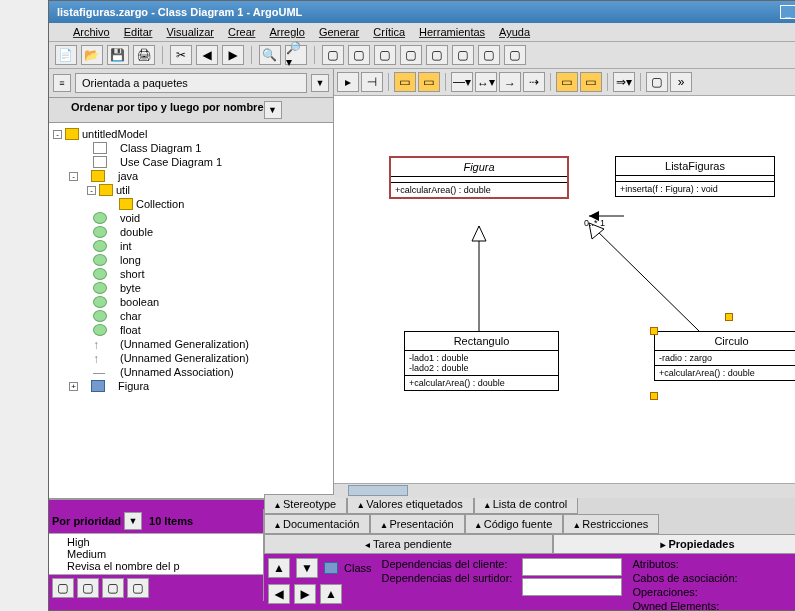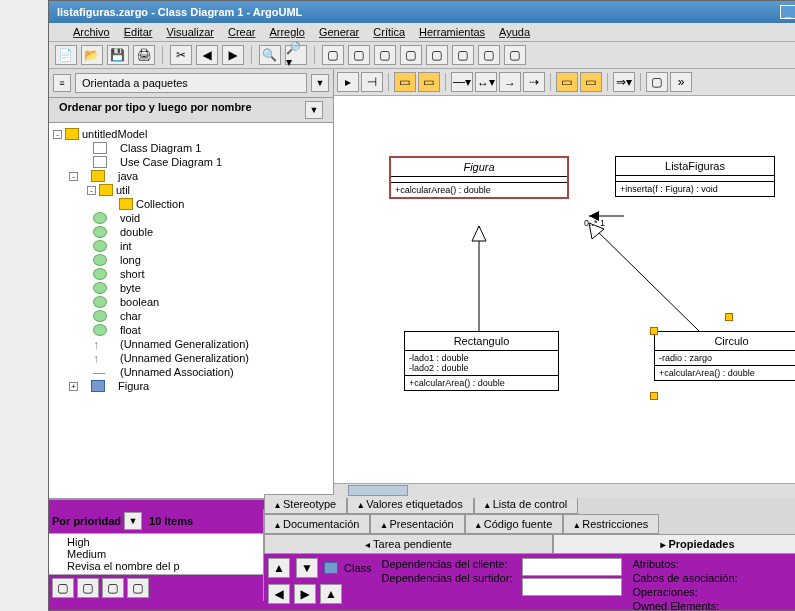--- a/index.html
+++ b/index.html
@@ -11,21 +11,21 @@
 .menubar { background: #e0e0e0; padding: 3px 24px; display: flex; gap: 14px; border-bottom: 1px solid #aaa; }
 .menubar span { text-decoration: underline; text-decoration-color: #333; cursor: pointer; }
 .toolbar { background: #e0e0e0; padding: 3px 6px; display: flex; gap: 4px; border-bottom: 1px solid #aaa; align-items: center; flex-wrap: wrap; }
 .tbtn { width: 22px; height: 20px; border: 1px solid #999; background: #eee; display: flex; align-items: center; justify-content: center; cursor: pointer; font-size: 12px; }
 .tsep { width: 1px; height: 18px; background: #aaa; margin: 0 3px; }
 .body { flex: 1; display: flex; overflow: hidden; }
 .leftpanel { width: 285px; display: flex; flex-direction: column; border-right: 1px solid #999; }
 .perspective { background: #ddd; border-bottom: 1px solid #999; padding: 4px; display: flex; align-items: center; gap: 4px; }
 .perspective-label { flex: 1; border: 1px solid #999; background: #eee; padding: 3px 6px; }
 .dd { width: 18px; height: 18px; border: 1px solid #999; background: #eee; display: flex; align-items: center; justify-content: center; font-size: 9px; cursor: pointer; }
-.sort-row { background: #ddd; border-bottom: 1px solid #999; padding: 3px 10px; display: flex; justify-content: space-between; font-weight: bold; }
+.sort-row { background: #ddd; border-bottom: 1px solid #999; padding: 3px 22px; display: flex; justify-content: flex-start; font-weight: bold; }
 .tree { flex: 1; background: #fff; overflow: auto; padding: 4px 2px; }
 .tree-item { display: flex; align-items: center; gap: 3px; padding: 1px 2px; white-space: nowrap; }
 .tree-toggle { width: 9px; height: 9px; border: 1px solid #888; font-size: 8px; line-height: 7px; text-align: center; cursor: pointer; display: inline-block; }
 .tree-icon { width: 14px; height: 12px; display: inline-block; background: #fc0; border: 1px solid #a80; }
 .tree-icon.doc { background: #fff; border-color: #888; }
 .tree-icon.diamond { background: #9d9; border-radius: 50%; border-color: #6a6; }
 .tree-icon.arrow { background: none; border: none; color: #888; font-size: 12px; }
 .tree-icon.blue { background: #79c; border-color: #369; }
 .tree-indent-1 { padding-left: 18px; gap: 13px; }
 .tree-indent-2 { padding-left: 36px; }

